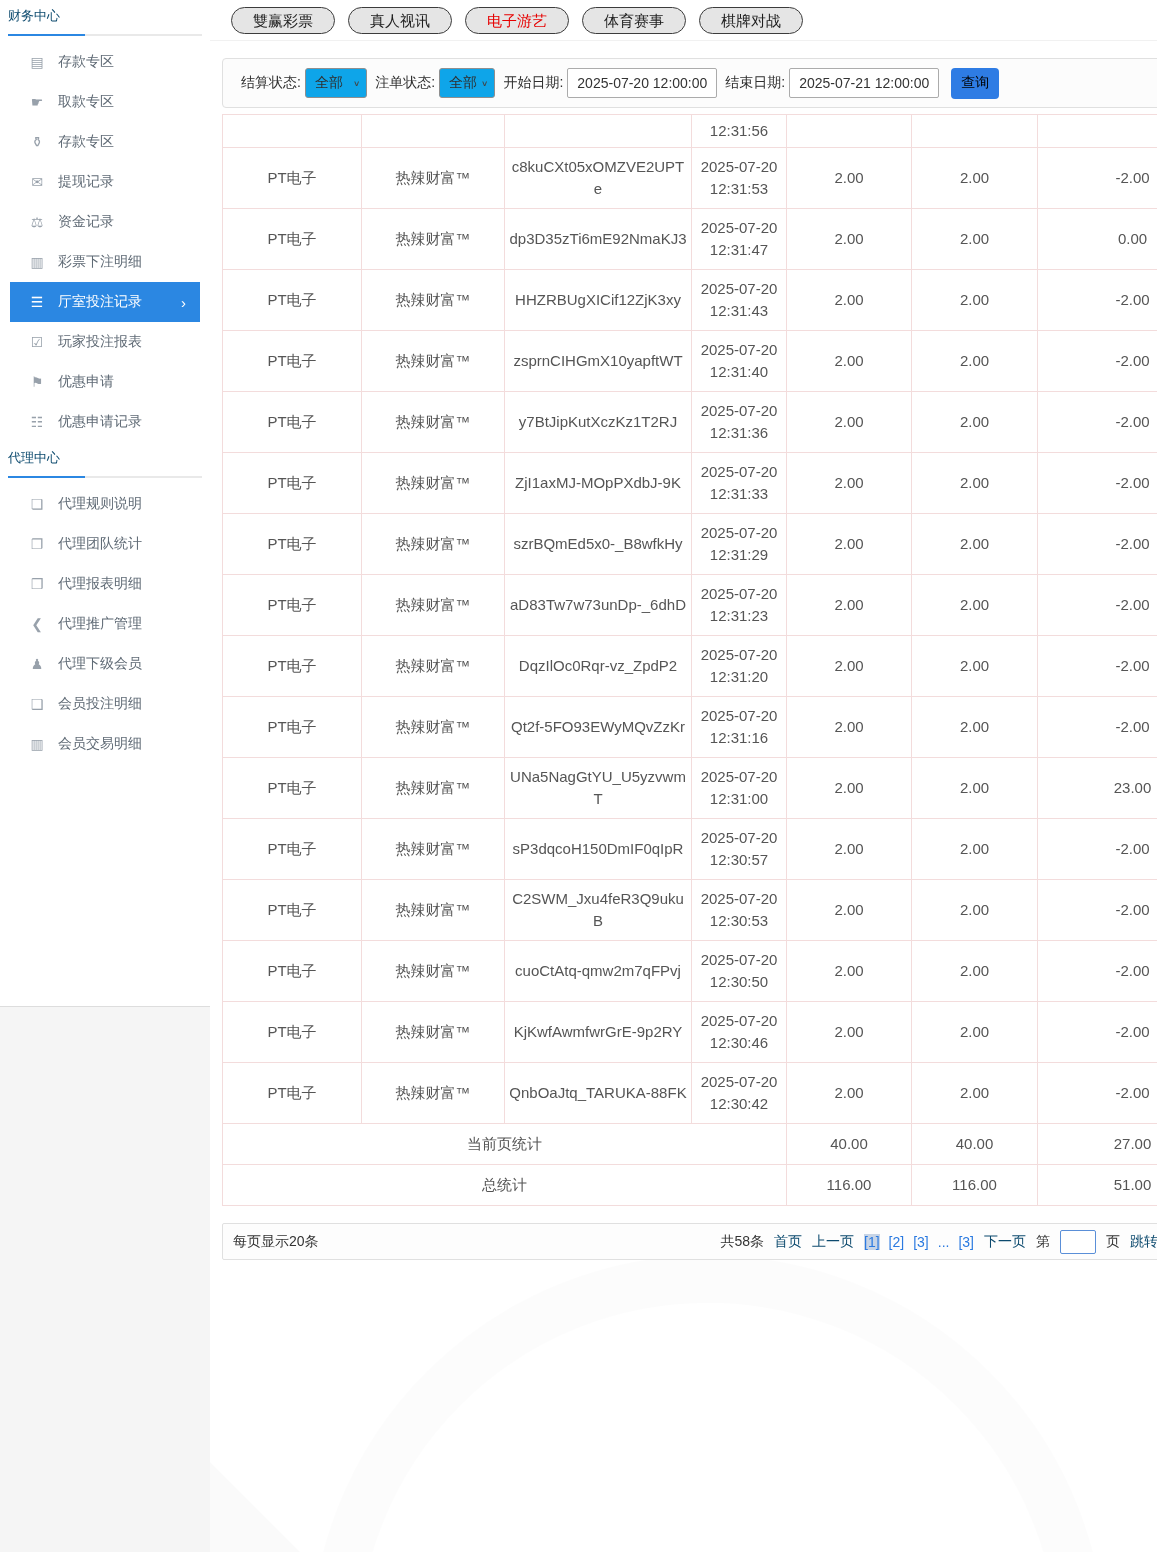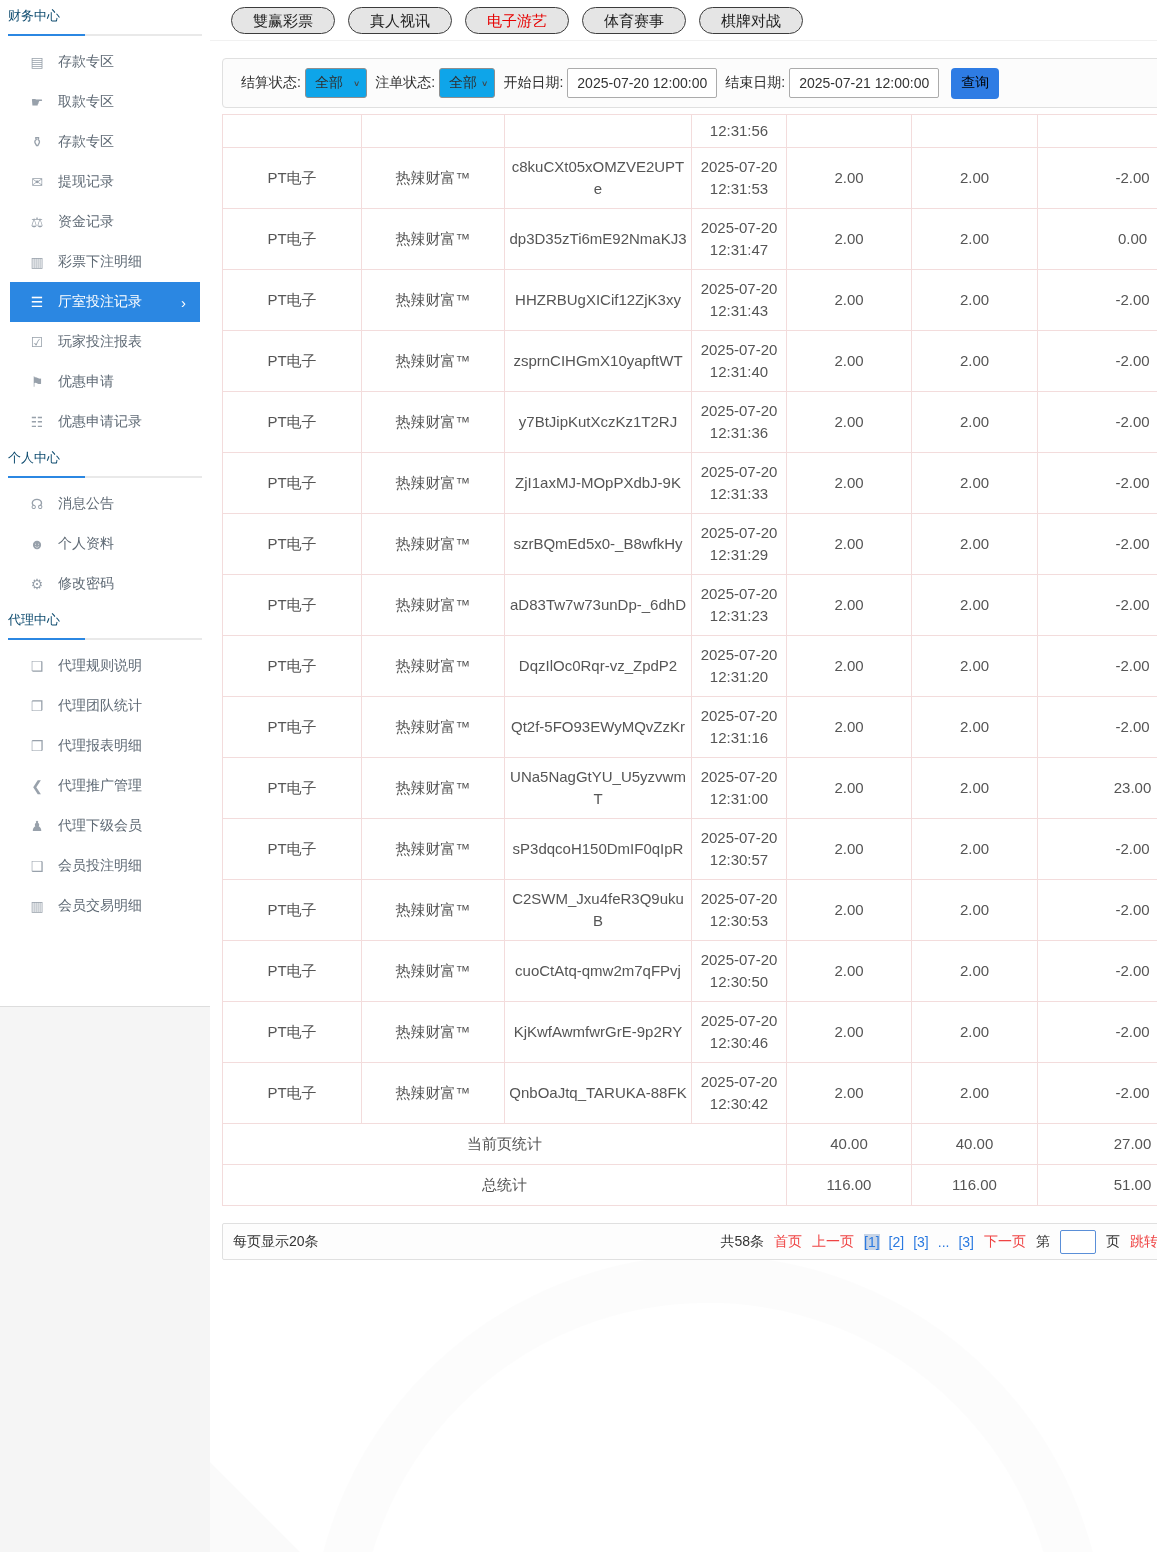--- a/index.html
+++ b/index.html
@@ -54,21 +54,21 @@
     font-size:15px;color:#555;background:#fff;}
   table.bets td{border:1px solid #f3dcdc;text-align:center;padding:8px 4px;line-height:22px;word-break:break-all;vertical-align:middle;}
   table.bets{border:1px solid #ccc;}
   tr.partial td{padding:1px 4px;height:30px;line-height:30px;overflow:hidden;}
   tr.summary td{padding:9px 4px;}
 
   
   .pagerbox{margin:17px 0 0 12px;width:1003px;height:37px;border:1px solid #e0e0e0;border-radius:2px;background:#fdfdfd;
     display:flex;align-items:center;padding:0 10px;font-size:14px;color:#333;box-sizing:border-box;}
   .pager-right{margin-left:auto;margin-right:56px;display:flex;align-items:center;gap:10px;}
-  .plink{color:#ef4444;}
+  .plink{color:#0c4a6e;}
   .pnum{color:#2b7ae0;}
   .pnum.current{background:#c7d4e6;}
   .pjump-input{width:30px;height:20px;border:1px solid #5a8fd8;border-radius:2px;background:#fff;}
 
   
   .wm-circle{position:absolute;left:310px;top:1255px;width:700px;height:700px;border-radius:50%;
     border:48px solid rgba(0,0,0,0.013);z-index:0;}
   .wm-triangle{position:absolute;left:210px;top:1462px;width:0;height:0;z-index:0;
     border-left:0 solid transparent;border-right:90px solid transparent;border-bottom:90px solid rgba(0,0,0,0.018);}
 </style>
@@ -138,45 +138,20 @@
   </div>
 
   <div class="side-item">
     <span class="s-icon">☷</span>
     <span>优惠申请记录</span>
 
   </div>
 </div>
   </div>
 
-  <div>
-    <div class="side-section-title">个人中心</div>
-    <div class="side-underline">
-          <i></i>
-        </div>
-    <div>
-  <div class="side-item">
-    <span class="s-icon">☊</span>
-    <span>消息公告</span>
-
-  </div>
-
-  <div class="side-item">
-    <span class="s-icon">☻</span>
-    <span>个人资料</span>
-
-  </div>
-
-  <div class="side-item">
-    <span class="s-icon">⚙</span>
-    <span>修改密码</span>
-
-  </div>
-</div>
-  </div>
 
   <div>
     <div class="side-section-title">代理中心</div>
     <div class="side-underline">
           <i></i>
         </div>
     <div>
   <div class="side-item">
     <span class="s-icon">❏</span>
     <span>代理规则说明</span>

